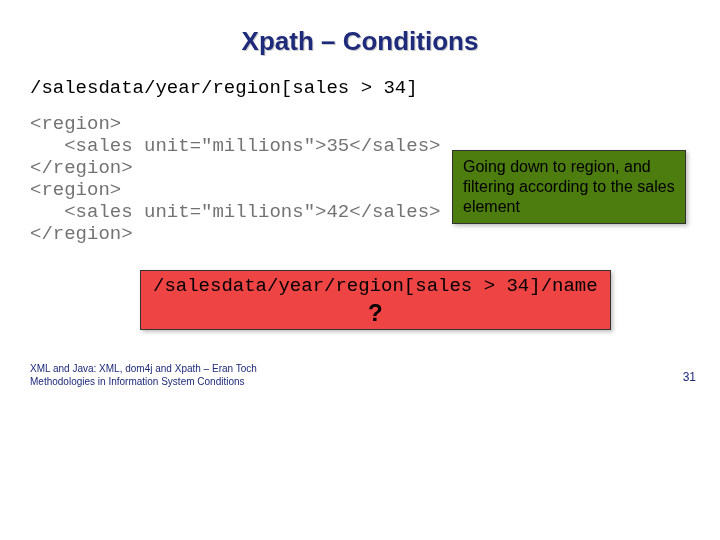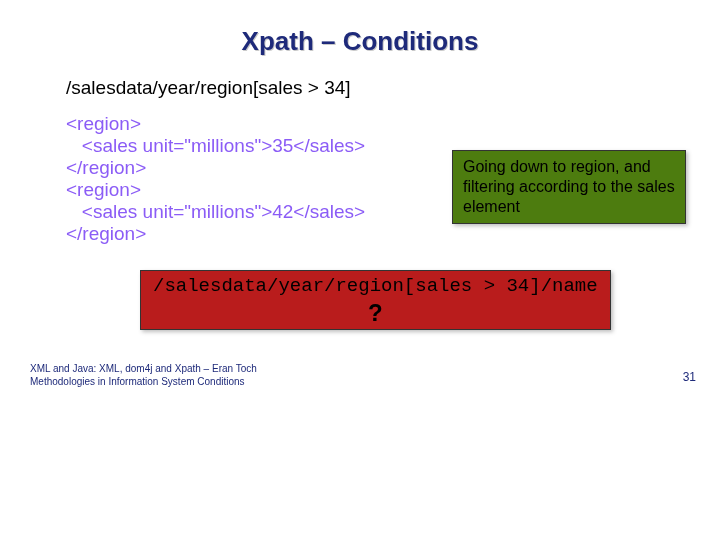--- a/index.html
+++ b/index.html
@@ -21,28 +21,27 @@
   }
   .title {
     text-align: center;
     font-size: 26px;
     font-weight: bold;
     color: #1e2a7a;
     margin: 6px 0 20px 0;
     text-shadow: 1px 1px 0 #c9c9c9;
   }
   .code-line {
-    font-family: Liberation Sans, sans-serif;
+    font-family: Liberation Mono, monospace;
     font-size: 19px;
     color: #000;
     white-space: pre;
-    margin-left: 36px;
   }
   .code-blue {
-    color: #8b5cf6;
+    color: #737373;
   }
   .callout {
     position: absolute;
     border: 1px solid #333;
     background: #4d7c0f;
     font-size: 16px;
     color: #000;
     padding: 6px 10px;
     line-height: 1.25;
     box-shadow: 2px 2px 4px rgba(0,0,0,0.25);
@@ -50,21 +49,21 @@
   .callout1 {
     top: 150px;
     right: 34px;
     width: 212px;
   }
   .callout2 {
     position: absolute;
     left: 140px;
     bottom: 74px;
     border: 1px solid #333;
-    background: #b91c1c;
+    background: #ef4444;
     font-family: "Courier New", Courier, monospace;
     font-size: 19px;
     padding: 4px 12px 2px 12px;
     text-align: center;
     box-shadow: 2px 2px 4px rgba(0,0,0,0.25);
   }
   .qmark {
     font-family: Arial, Helvetica, sans-serif;
     font-weight: bold;
     font-size: 24px;

